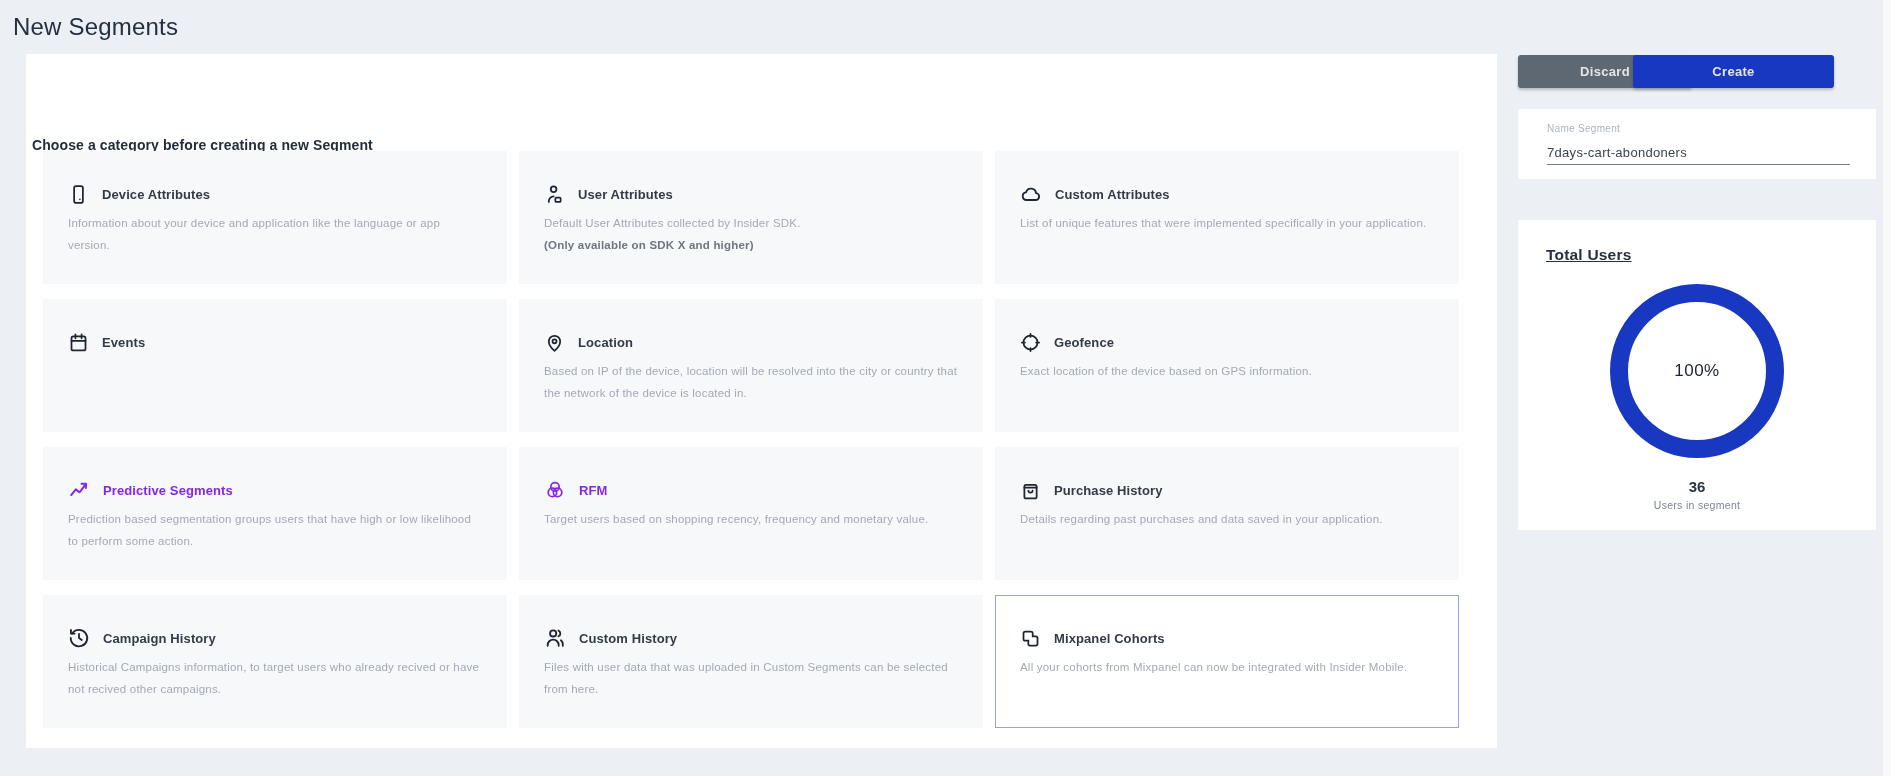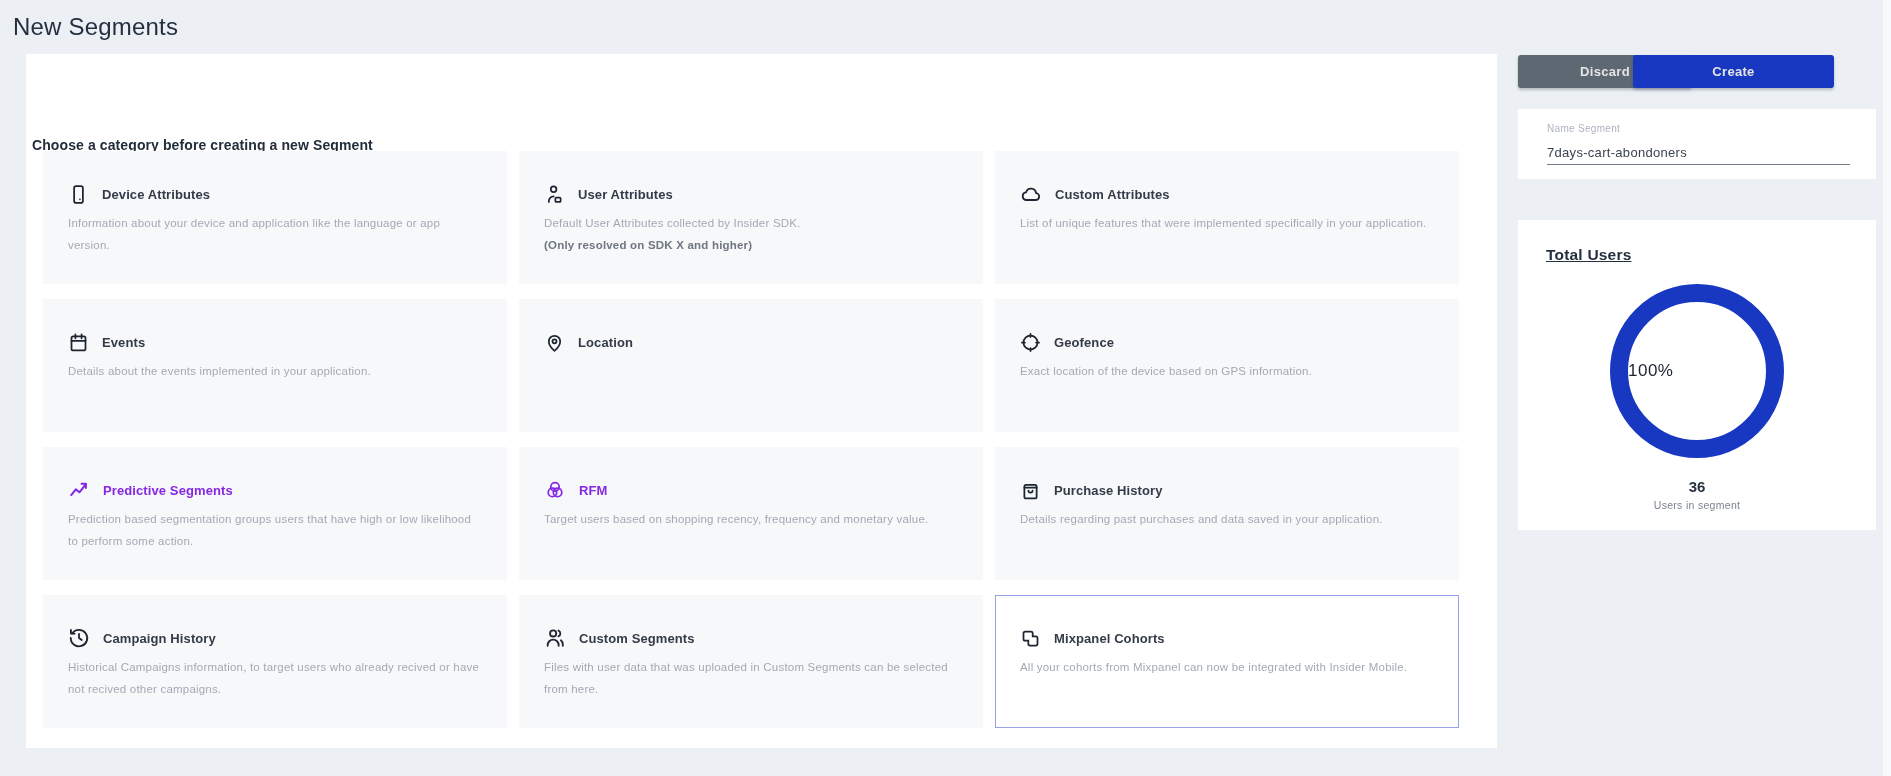--- a/index.html
+++ b/index.html
@@ -81,21 +81,21 @@
     position:absolute;left:1518px;top:220px;width:358px;height:310px;
     background:#FFFFFF;
   }
   .total-title{
     position:absolute;left:28px;top:26px;
     font-size:15.5px;font-weight:700;color:#243040;letter-spacing:.2px;text-decoration:underline;
   }
   .donut{
     position:absolute;left:92px;top:64px;width:174px;height:174px;
     border:18px solid var(--accent-blue);border-radius:50%;
-    display:flex;align-items:center;justify-content:flex-start;
+    display:flex;align-items:center;justify-content:center;
   }
   .donut-label{font-size:17px;color:#1C242E;letter-spacing:.5px;}
   .total-count{
     position:absolute;left:0;top:258px;width:100%;text-align:center;
     font-size:15px;font-weight:700;color:#2A3340;
   }
   .total-caption{
     position:absolute;left:0;top:279px;width:100%;text-align:center;
     font-size:10.5px;color:#7B8490;letter-spacing:.3px;
   }
@@ -126,52 +126,52 @@
 
     <div class="card">
       <div class="card-head">
         <svg width="21" height="21" viewBox="0 0 24 24" fill="none" stroke="currentColor" stroke-width="2" stroke-linecap="round" stroke-linejoin="round">
             <circle cx="11" cy="6" r="3.2"></circle>
             <path d="M5.5 20.5v-.8a5.5 5.5 0 0 1 5.5-5.5"></path>
             <rect x="13" y="15.5" width="6" height="5" rx="1.2"></rect>
           </svg>
         <span class="card-title">User Attributes</span>
       </div>
-      <div class="card-desc"><span>Default User Attributes collected by Insider SDK.</span><br><span class="card-desc-bold">(Only resolved on SDK X and higher)</span></div>
+      <div class="card-desc"><span>Default User Attributes collected by Insider SDK.</span><br><span class="card-desc-bold">(Only available on SDK X and higher)</span></div>
     </div>
 
     <div class="card">
       <div class="card-head">
         <svg width="22" height="22" viewBox="0 0 24 24" fill="none" stroke="currentColor" stroke-width="2" stroke-linecap="round" stroke-linejoin="round">
             <path d="M7.2 18.5a4.2 4.2 0 0 1-.6-8.36 5.6 5.6 0 0 1 10.9.9 3.6 3.6 0 0 1-.7 7.46z"></path>
           </svg>
         <span class="card-title">Custom Attributes</span>
       </div>
       <div class="card-desc"><span>List of unique features that were implemented specifically in your application.</span></div>
     </div>
 
     <div class="card">
       <div class="card-head">
         <svg width="21" height="21" viewBox="0 0 24 24" fill="none" stroke="currentColor" stroke-width="2" stroke-linecap="round" stroke-linejoin="round">
             <rect x="4" y="5" width="16" height="16" rx="2"></rect>
             <path d="M8.5 2.8v4.4M15.5 2.8v4.4M4 10h16"></path>
           </svg>
         <span class="card-title">Events</span>
       </div>
-      <div class="card-desc"><span>Details about the events implemented in your application.</span></div>
     </div>
 
     <div class="card">
       <div class="card-head">
         <svg width="21" height="21" viewBox="0 0 24 24" fill="none" stroke="currentColor" stroke-width="2" stroke-linecap="round" stroke-linejoin="round">
             <path d="M12 21.5s-6.5-5.6-6.5-10.7a6.5 6.5 0 1 1 13 0C18.5 15.9 12 21.5 12 21.5z"></path>
             <circle cx="12" cy="10.6" r="2.3"></circle>
           </svg>
         <span class="card-title">Location</span>
       </div>
+      <div class="card-desc"><span>Based on IP of the device, location will be resolved into the city or country that the network of the device is located in.</span></div>
     </div>
 
     <div class="card">
       <div class="card-head">
         <svg width="21" height="21" viewBox="0 0 24 24" fill="none" stroke="currentColor" stroke-width="2" stroke-linecap="round" stroke-linejoin="round">
             <circle cx="12" cy="12" r="8"></circle>
             <path d="M12 2.2v3.4M12 18.4v3.4M2.2 12h3.4M18.4 12h3.4"></path>
           </svg>
         <span class="card-title">Geofence</span>
       </div>
@@ -226,21 +226,21 @@
     </div>
 
     <div class="card">
       <div class="card-head">
         <svg width="22" height="22" viewBox="0 0 24 24" fill="none" stroke="currentColor" stroke-width="2" stroke-linecap="round" stroke-linejoin="round">
             <circle cx="10" cy="7" r="3.4"></circle>
             <path d="M4 20.5v-.7a6 6 0 0 1 12 0v.7"></path>
             <path d="M15.8 3.9a3.4 3.4 0 0 1 0 6.2"></path>
             <path d="M18.5 14.5a6 6 0 0 1 2 4.5v1.5"></path>
           </svg>
-        <span class="card-title">Custom Segments</span>
+        <span class="card-title">Custom History</span>
       </div>
       <div class="card-desc"><span>Files with user data that was uploaded in Custom Segments can be selected from here.</span></div>
     </div>
 
     <div class="card selected">
       <div class="card-head">
         <svg width="21" height="21" viewBox="0 0 24 24" fill="none" stroke="currentColor" stroke-width="2" stroke-linecap="round" stroke-linejoin="round">
             <path d="M14.5 9.5V6a2 2 0 0 0-2-2H6a2 2 0 0 0-2 2v6.5a2 2 0 0 0 2 2h3.5"></path>
             <path d="M9.5 14.5V18a2 2 0 0 0 2 2H18a2 2 0 0 0 2-2v-6.5a2 2 0 0 0-2-2h-3.5"></path>
           </svg>

